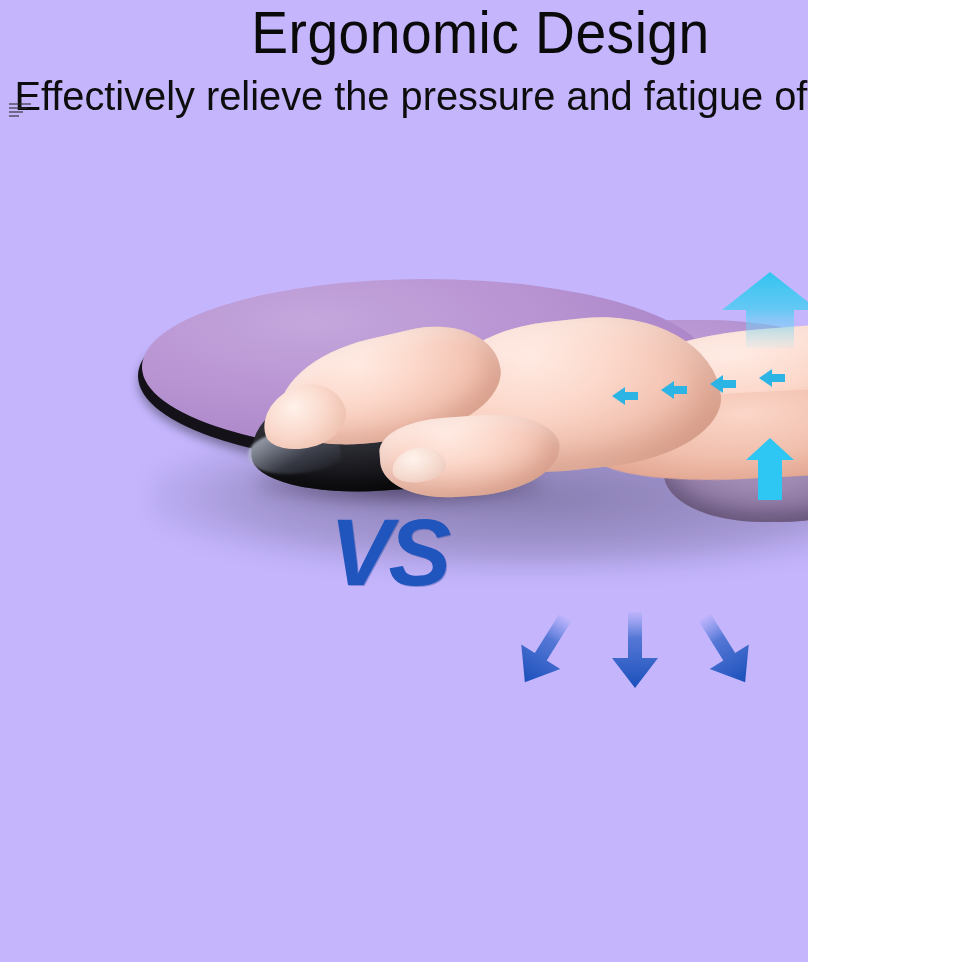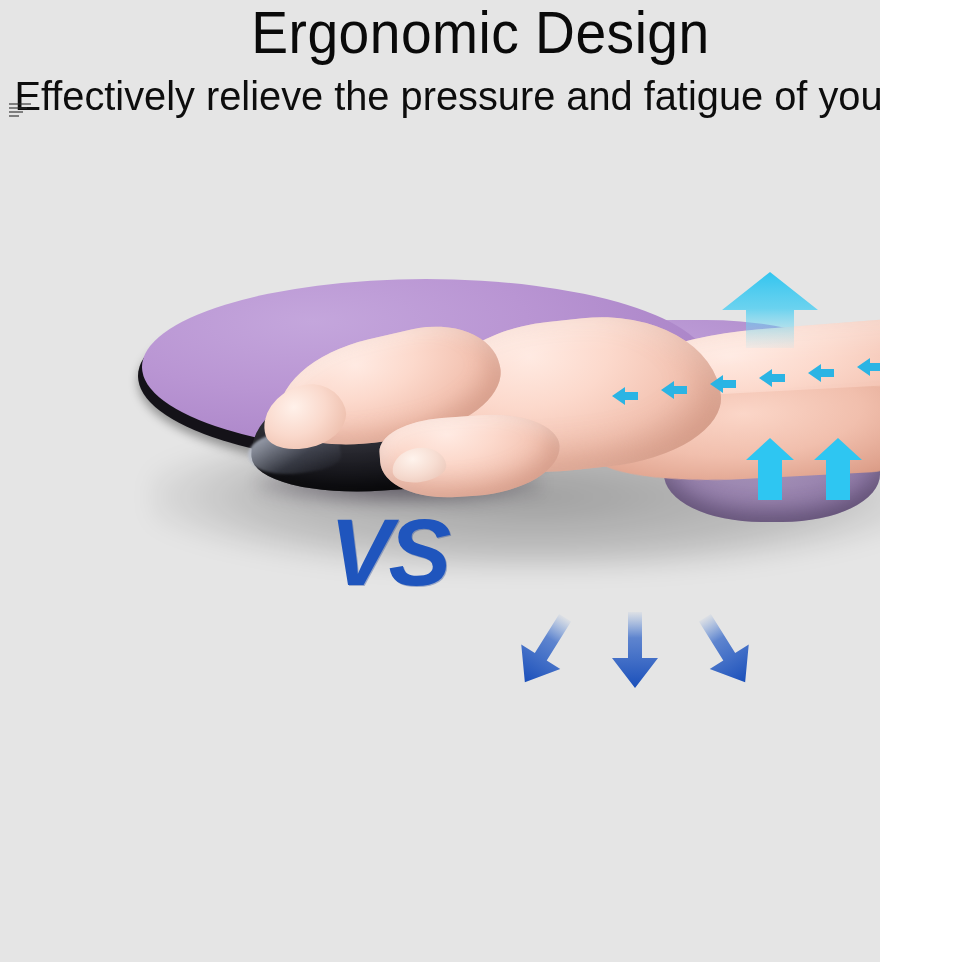--- a/index.html
+++ b/index.html
@@ -5,23 +5,23 @@
   html, body {
     margin: 0;
     padding: 0;
     background: #ffffff;
   }
   body {
     font-family: "Liberation Sans", sans-serif;
   }
   #poster {
     position: relative;
-    width: 880px;
+    width: 808px;
     height: 962px;
-    background: #e5e5e5;
+    background: #c4b5fd;
     overflow: hidden;
   }
 
   
   #headline {
     position: absolute;
     left: 0;
     top: 2px;
     width: 961px;
     text-align: center;

